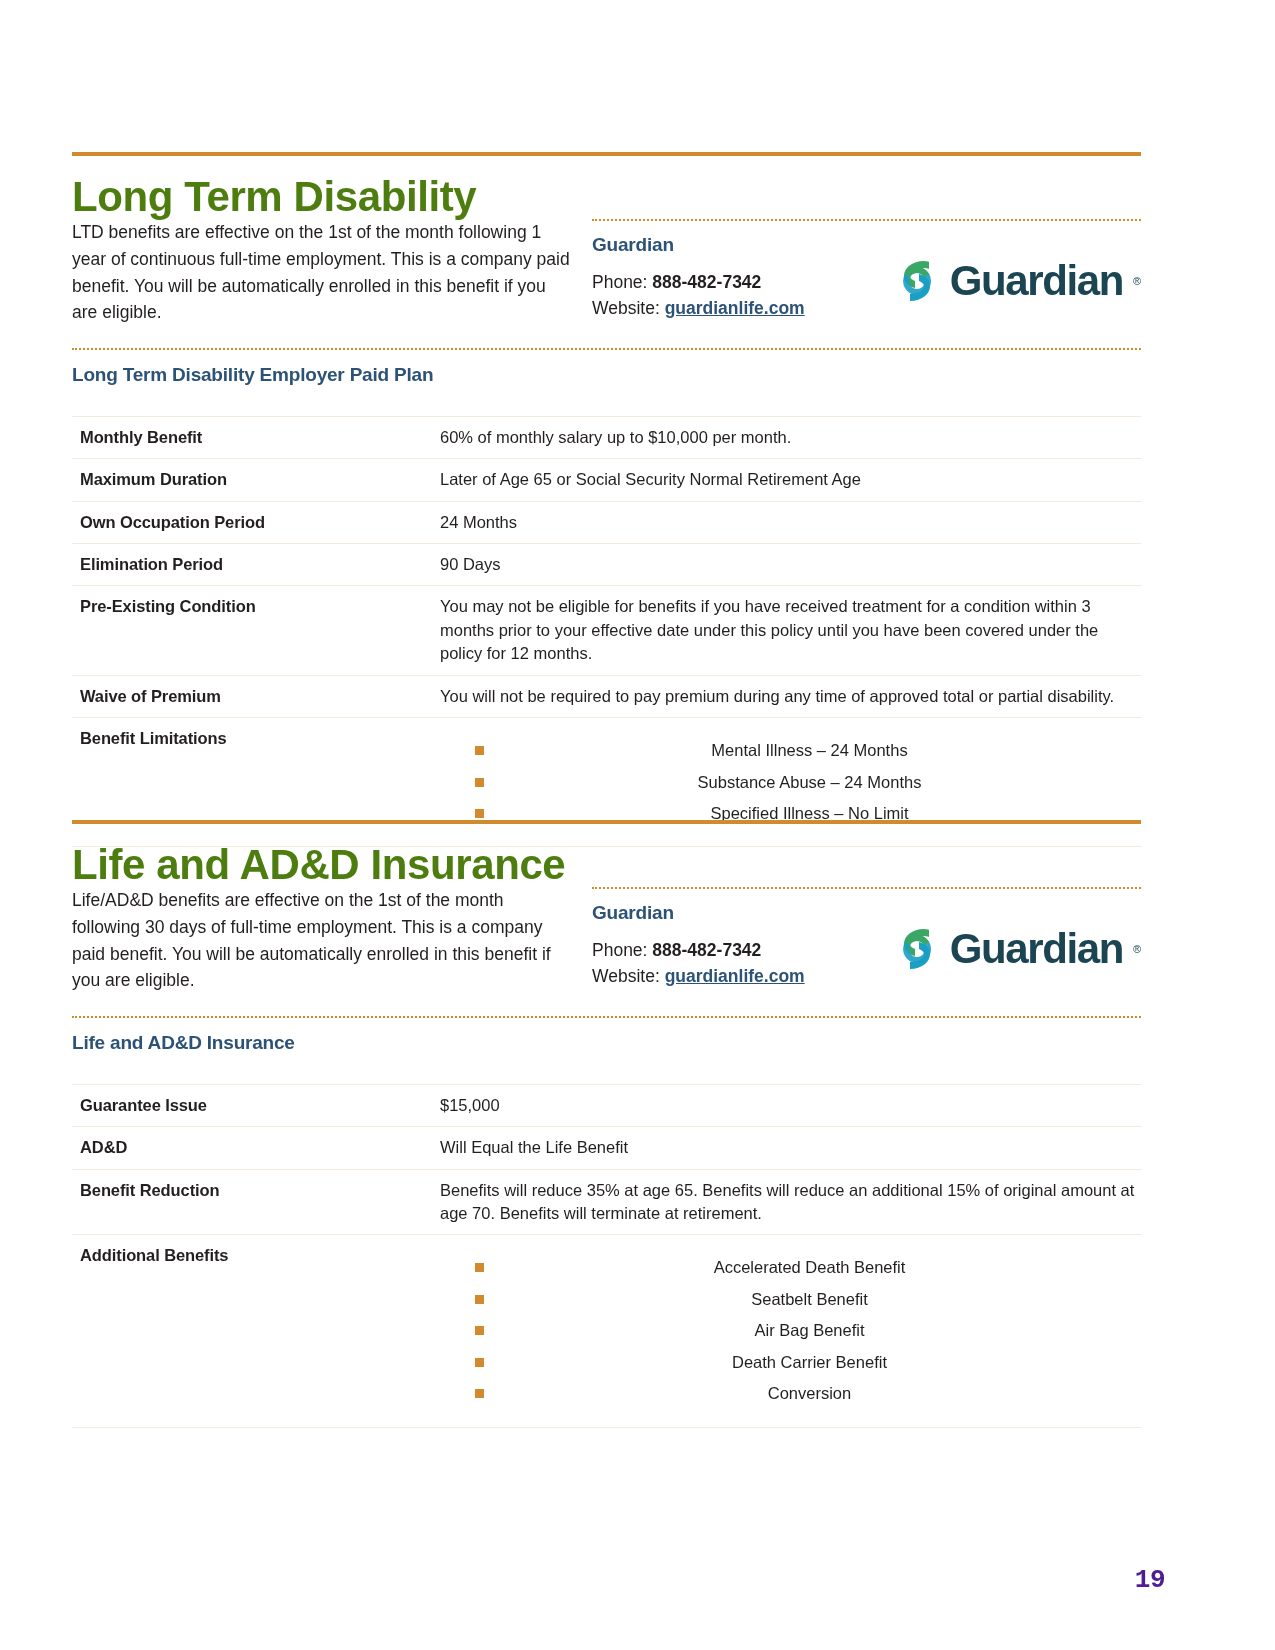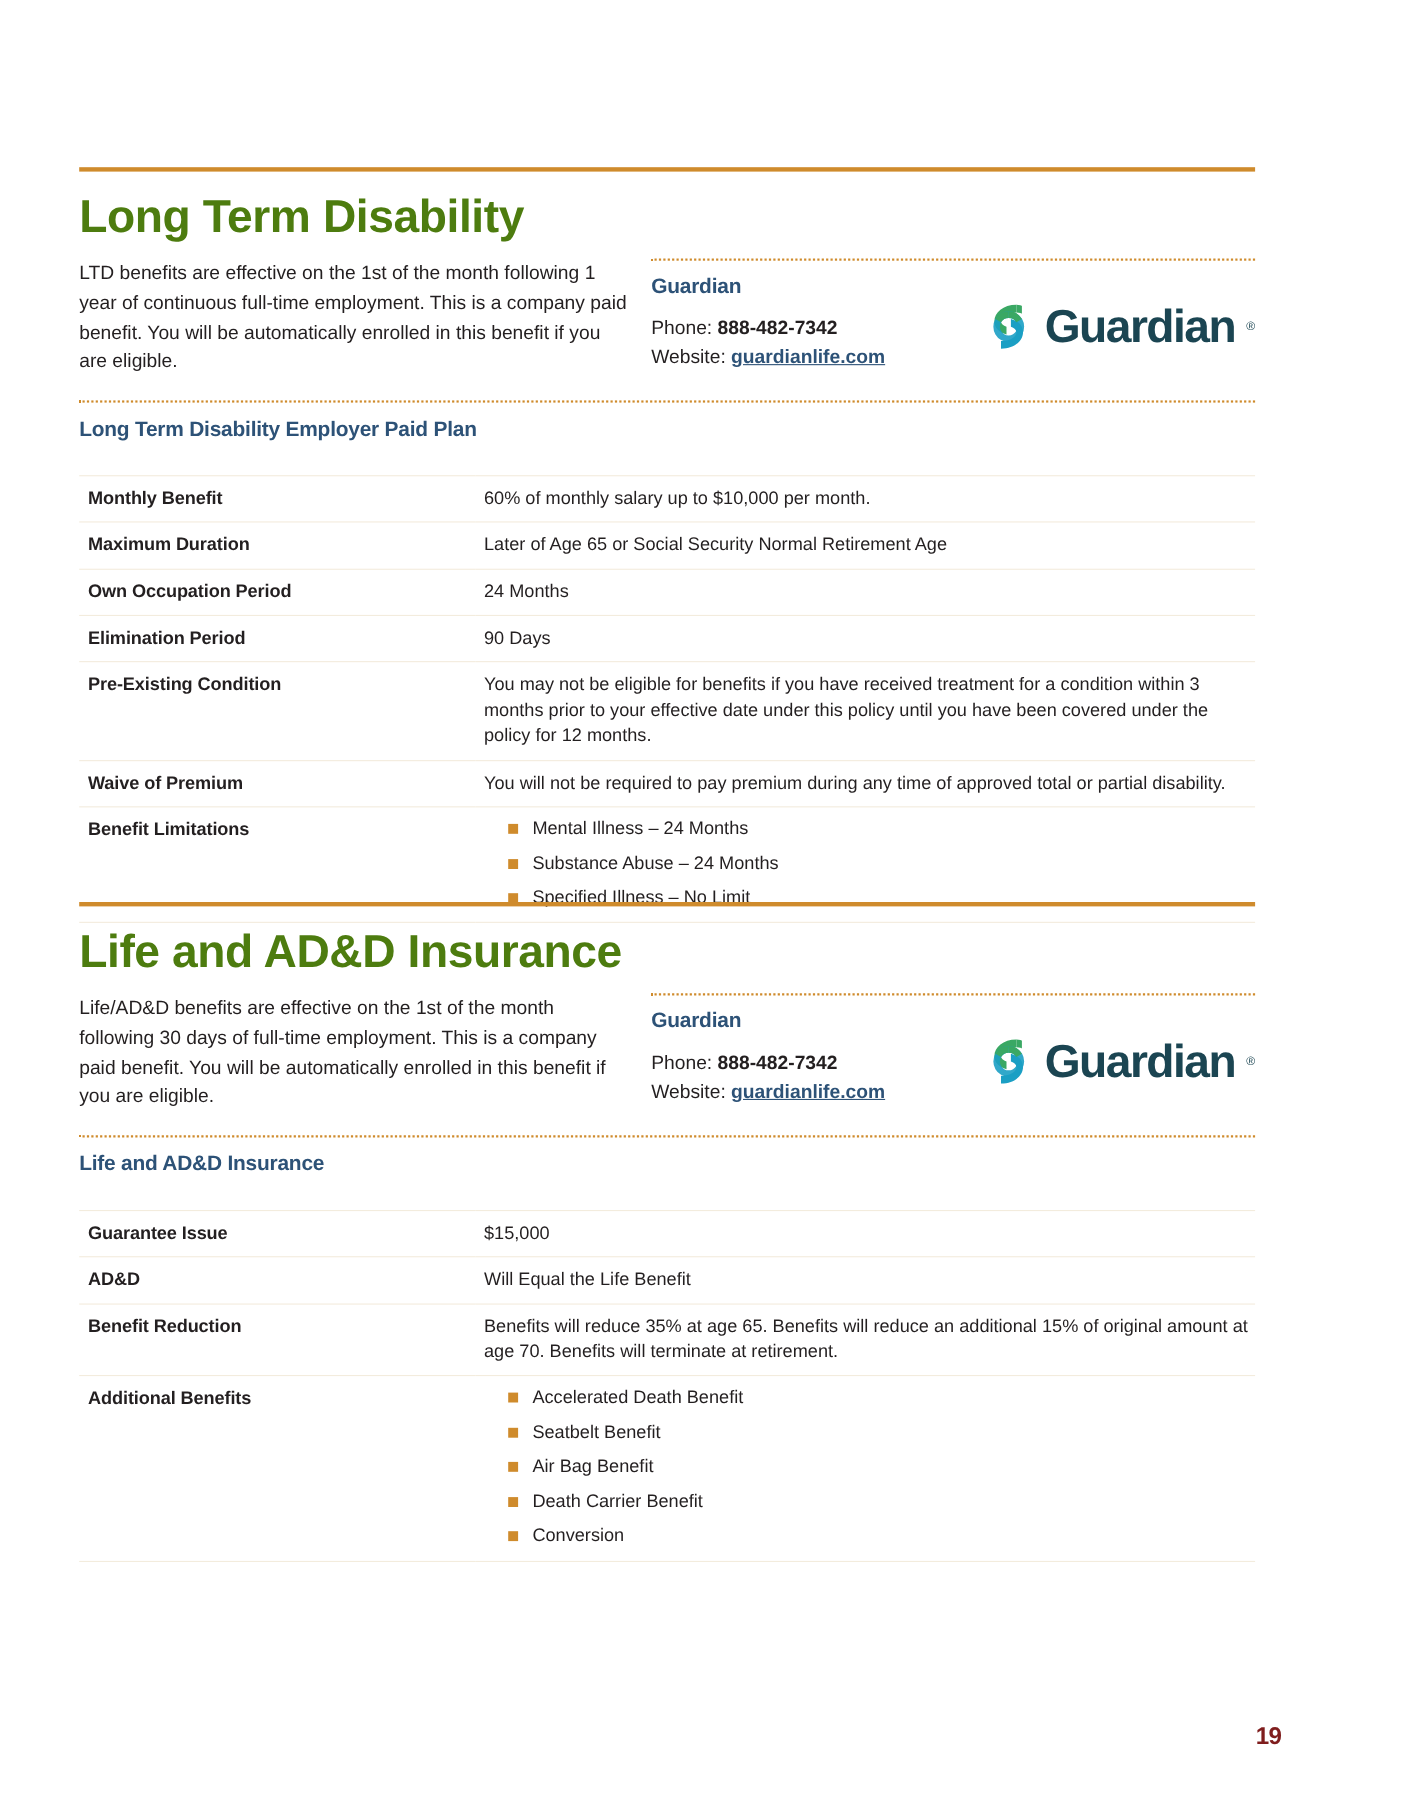--- a/index.html
+++ b/index.html
@@ -38,21 +38,20 @@
     font-weight: bold;
     color: #4d7c0f;
     margin: 18px 0 0 0;
     letter-spacing: -0.4px;
     line-height: 1.08;
   }
 
   
   .intro-row {
     display: flex;
-    margin-top: 16px;
     align-items: flex-start;
   }
   .intro-left {
     width: 520px;
     font-size: 17.5px;
     line-height: 1.52;
     color: #231f20;
     padding-right: 18px;
   }
   .intro-right {
@@ -141,22 +140,23 @@
   td.cell-label {
     width: 360px;
     font-weight: bold;
     color: #231f20;
     letter-spacing: -0.1px;
   }
   td.cell-value { color: #231f20; }
 
   ul.bullets {
     list-style: none;
-    margin: 0;
+    margin: 13px;
     padding: 0 0 0 22px;
+    text-align: center;
   }
   ul.bullets li {
     position: relative;
     padding-left: 22px;
     margin-bottom: 10px;
     font-size: 16.5px;
     line-height: 1.3;
   }
   ul.bullets li:last-child { margin-bottom: 2px; }
   ul.bullets li .sq {
@@ -167,24 +167,25 @@
     height: 9px;
     background: #cf8b2c;
     display: block;
   }
 
   
   .page-number {
     position: absolute;
     right: 110px;
     top: 1565px;
-    font-size: 22px;
-    font-weight: bold;
-    color: #7f1d1d;
+    font-size: 26px;
+    font-weight: bold;
+    color: #4c1d95;
     letter-spacing: -0.5px;
+    font-family: Liberation Mono, monospace;
   }
 </style>
 </head>
 <body>
 
 <div class="page">
 
   <div class="section" id="ltd-section">
 
     <div class="accent-rule"></div>

